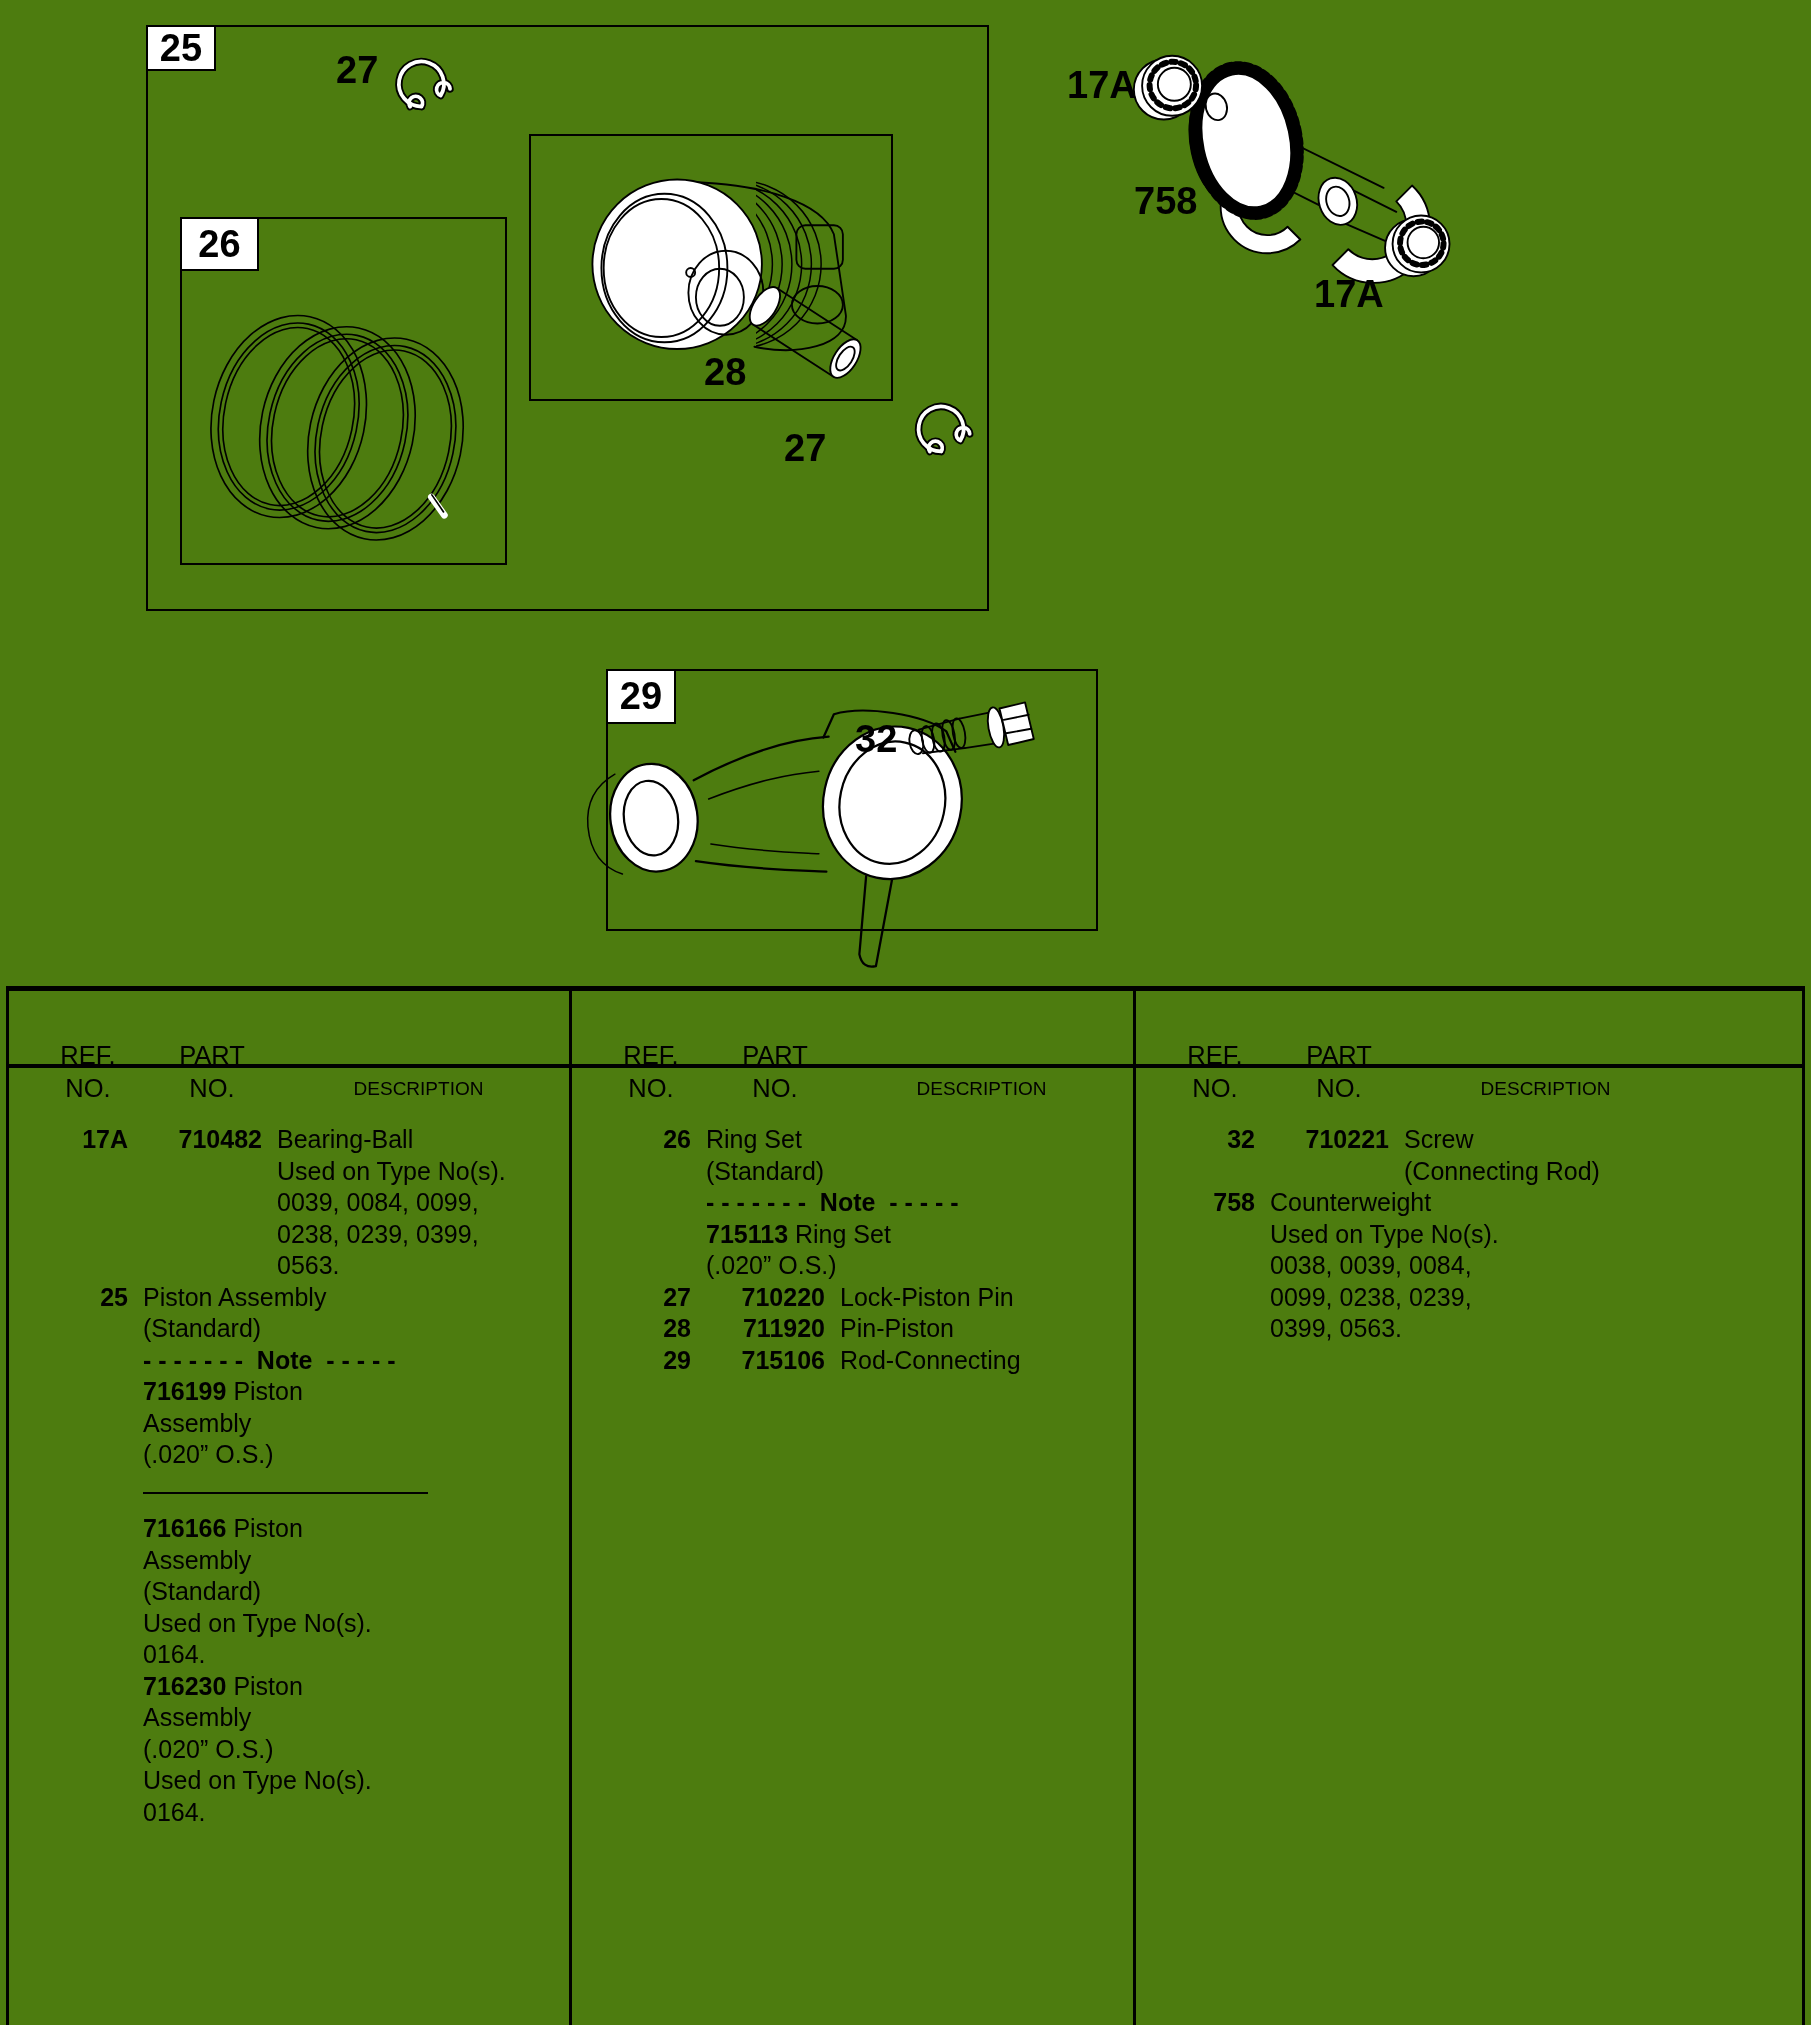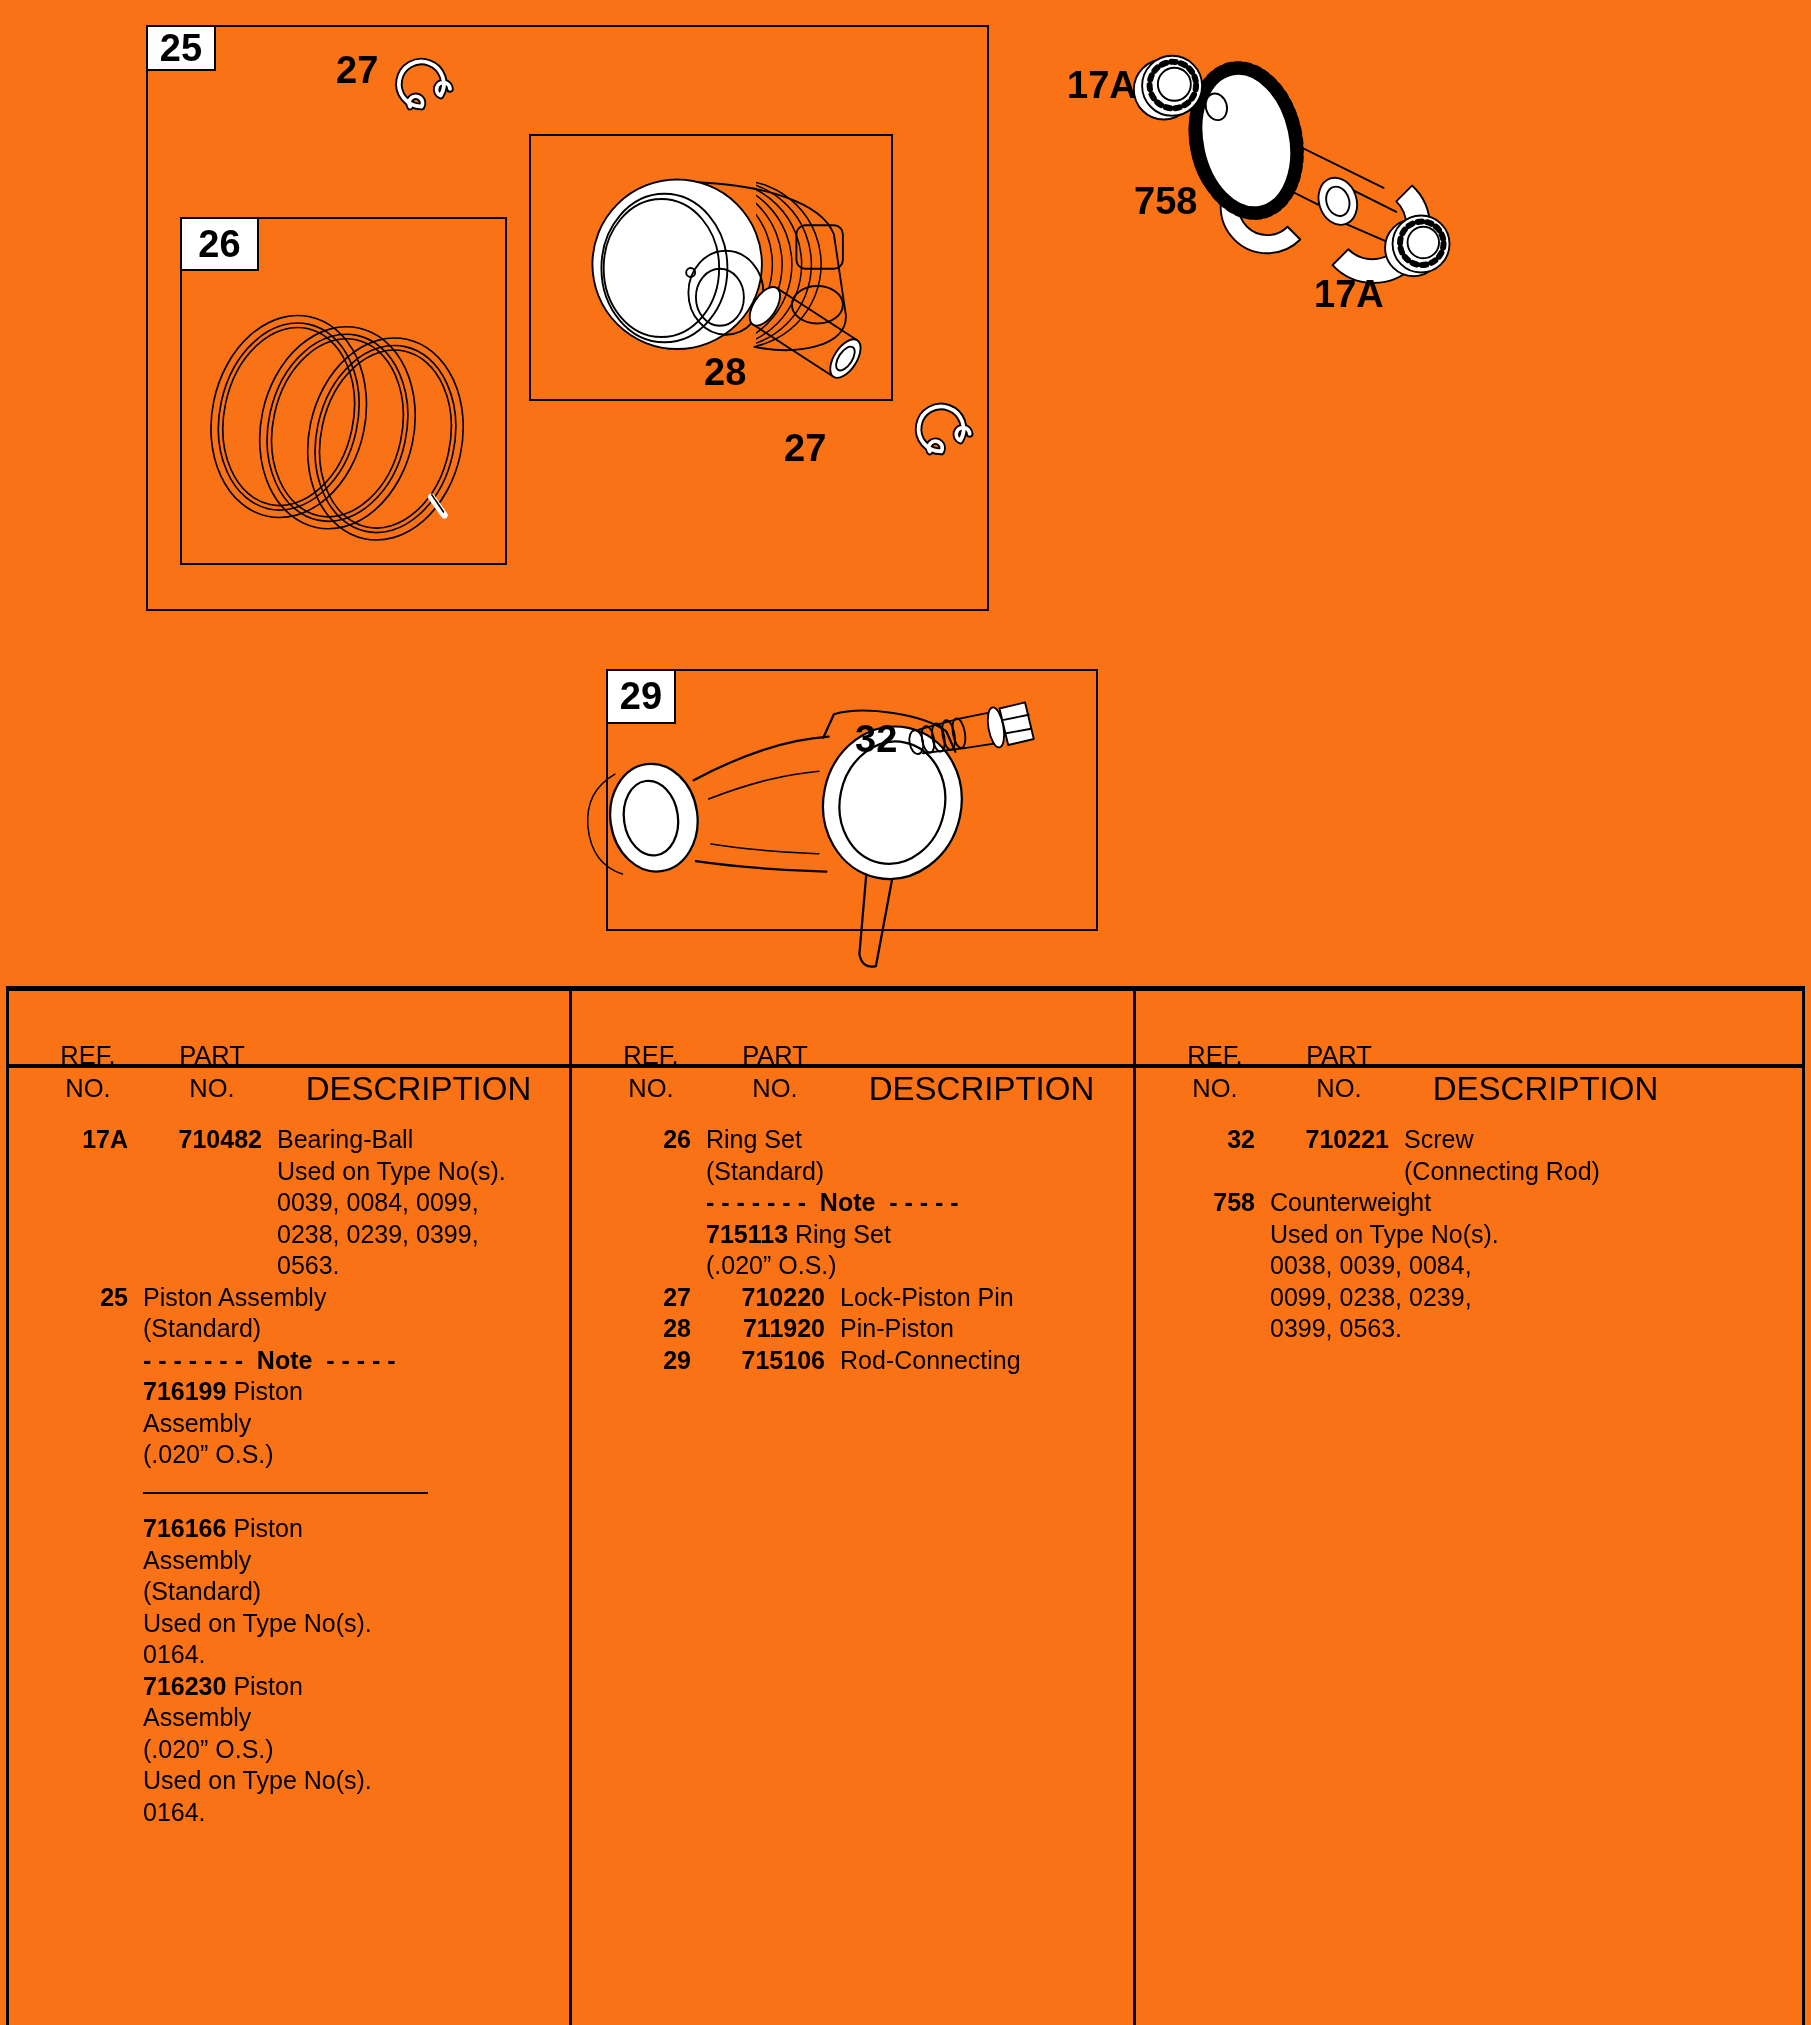--- a/index.html
+++ b/index.html
@@ -1,30 +1,30 @@
 <!DOCTYPE html>
 <html style="font-size:12px"><head>
 <meta charset="utf-8">
 <style>
   html,body{margin:0;padding:0;background:#ffffff;}
-  #page{position:relative;width:1811px;height:2025px;background:#f97316;overflow:hidden;
+  #page{position:relative;width:1811px;height:2025px;background:#4d7c0f;overflow:hidden;
         font-family:"Liberation Sans",sans-serif;color:#000;}
   
   .dbox{position:absolute;border:2.3px solid #000;background:transparent;}
   .labbox{position:absolute;border:2.3px solid #000;background:#fff;display:flex;
           align-items:center;justify-content:center;font-weight:bold;font-size:38px;}
   .callout{position:absolute;font-weight:bold;font-size:38px;line-height:1;}
   
   #art{position:absolute;left:0;top:0;}
   #art path,#art ellipse,#art circle,#art line,#art rect{vector-effect:none;}
   
   .tline{position:absolute;background:#000;}
   .sect{position:absolute;margin-top:41px;}
   .hcell{position:absolute;text-align:center;font-size:25.5px;line-height:33px;}
-  .hdesc{position:absolute;text-align:center;font-size:33px;line-height:33px;}
+  .hdesc{position:absolute;text-align:center;font-size:19px;line-height:33px;}
   .rows{position:absolute;width:100%;}
   .prow{display:grid;grid-template-columns:119px 134px 1fr;}
   .rref,.rpart{text-align:right;font-weight:bold;font-size:25px;line-height:31.5px;}
   .rdesc{padding-left:15px;font-size:25px;line-height:31.5px;}
   .dl{min-height:31.5px;white-space:pre;}
   .dl .b{font-weight:bold;}
   .descdiv{height:0;border-top:2.3px solid #000;width:285px;margin:21px 0 19.5px 0;}
 </style>
 </head>
 <body>

